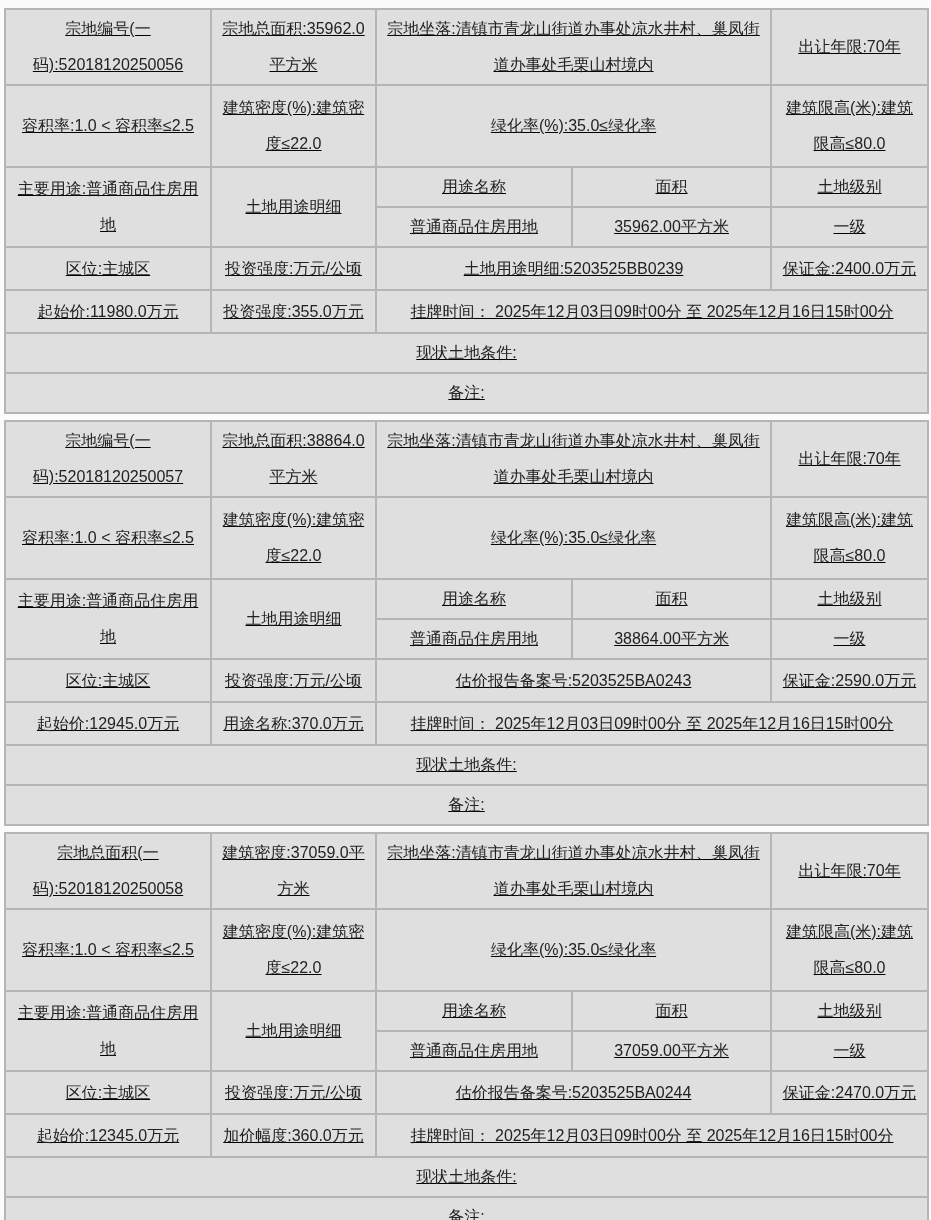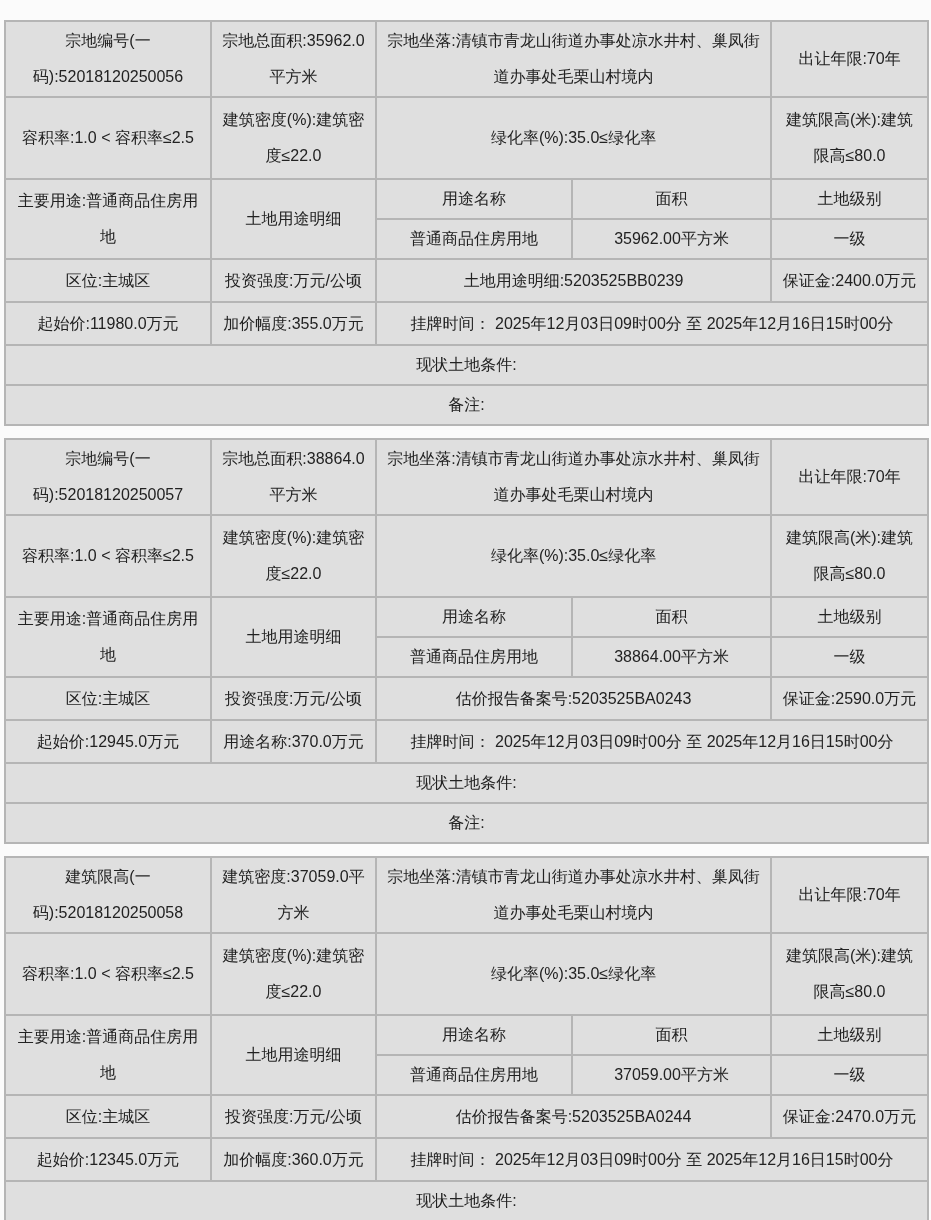--- a/index.html
+++ b/index.html
@@ -13,21 +13,22 @@
     overflow: hidden;
     font-family: "Liberation Sans", sans-serif;
   }
   .wrap {
     padding: 8px 4px 0 4px;
   }
   table.parcel {
     border-collapse: collapse;
     table-layout: fixed;
     width: 923px;
-    margin: 12px 0 6px 0;
+    margin: 0 0 6px 0;
+    text-decoration: underline;
   }
   table.parcel td {
     border: 2px solid #b5b5b5;
     background: #dfdfdf;
     color: #222222;
     font-size: 16px;
     line-height: 36px;
     text-align: center;
     vertical-align: middle;
     padding: 1px 6px;
@@ -86,21 +87,21 @@
           <td>一级</td>
         </tr>
         <tr class="r5">
           <td>区位:主城区</td>
           <td>投资强度:万元/公顷</td>
           <td colspan="2">土地用途明细:5203525BB0239</td>
           <td>保证金:2400.0万元</td>
         </tr>
         <tr class="r6">
           <td>起始价:11980.0万元</td>
-          <td>加价幅度:355.0万元</td>
+          <td>投资强度:355.0万元</td>
           <td colspan="3">挂牌时间： 2025年12月03日09时00分 至 2025年12月16日15时00分</td>
         </tr>
         <tr class="r7">
           <td colspan="5">现状土地条件:</td>
         </tr>
         <tr class="r8">
           <td colspan="5">备注:</td>
         </tr>
       </tbody>
     </table>
@@ -161,21 +162,21 @@
     <table class="parcel">
       <colgroup>
         <col class="c1">
         <col class="c2">
         <col class="c3">
         <col class="c4">
         <col class="c5">
       </colgroup>
       <tbody>
         <tr class="r1">
-          <td>建筑限高(一码):52018120250058</td>
+          <td>宗地总面积(一码):52018120250058</td>
           <td>建筑密度:37059.0平方米</td>
           <td colspan="2">宗地坐落:清镇市青龙山街道办事处凉水井村、巢凤街道办事处毛栗山村境内</td>
           <td>出让年限:70年</td>
         </tr>
         <tr class="r2">
           <td>容积率:1.0 &lt; 容积率≤2.5</td>
           <td>建筑密度(%):建筑密度≤22.0</td>
           <td colspan="2">绿化率(%):35.0≤绿化率</td>
           <td>建筑限高(米):建筑限高≤80.0</td>
         </tr>

